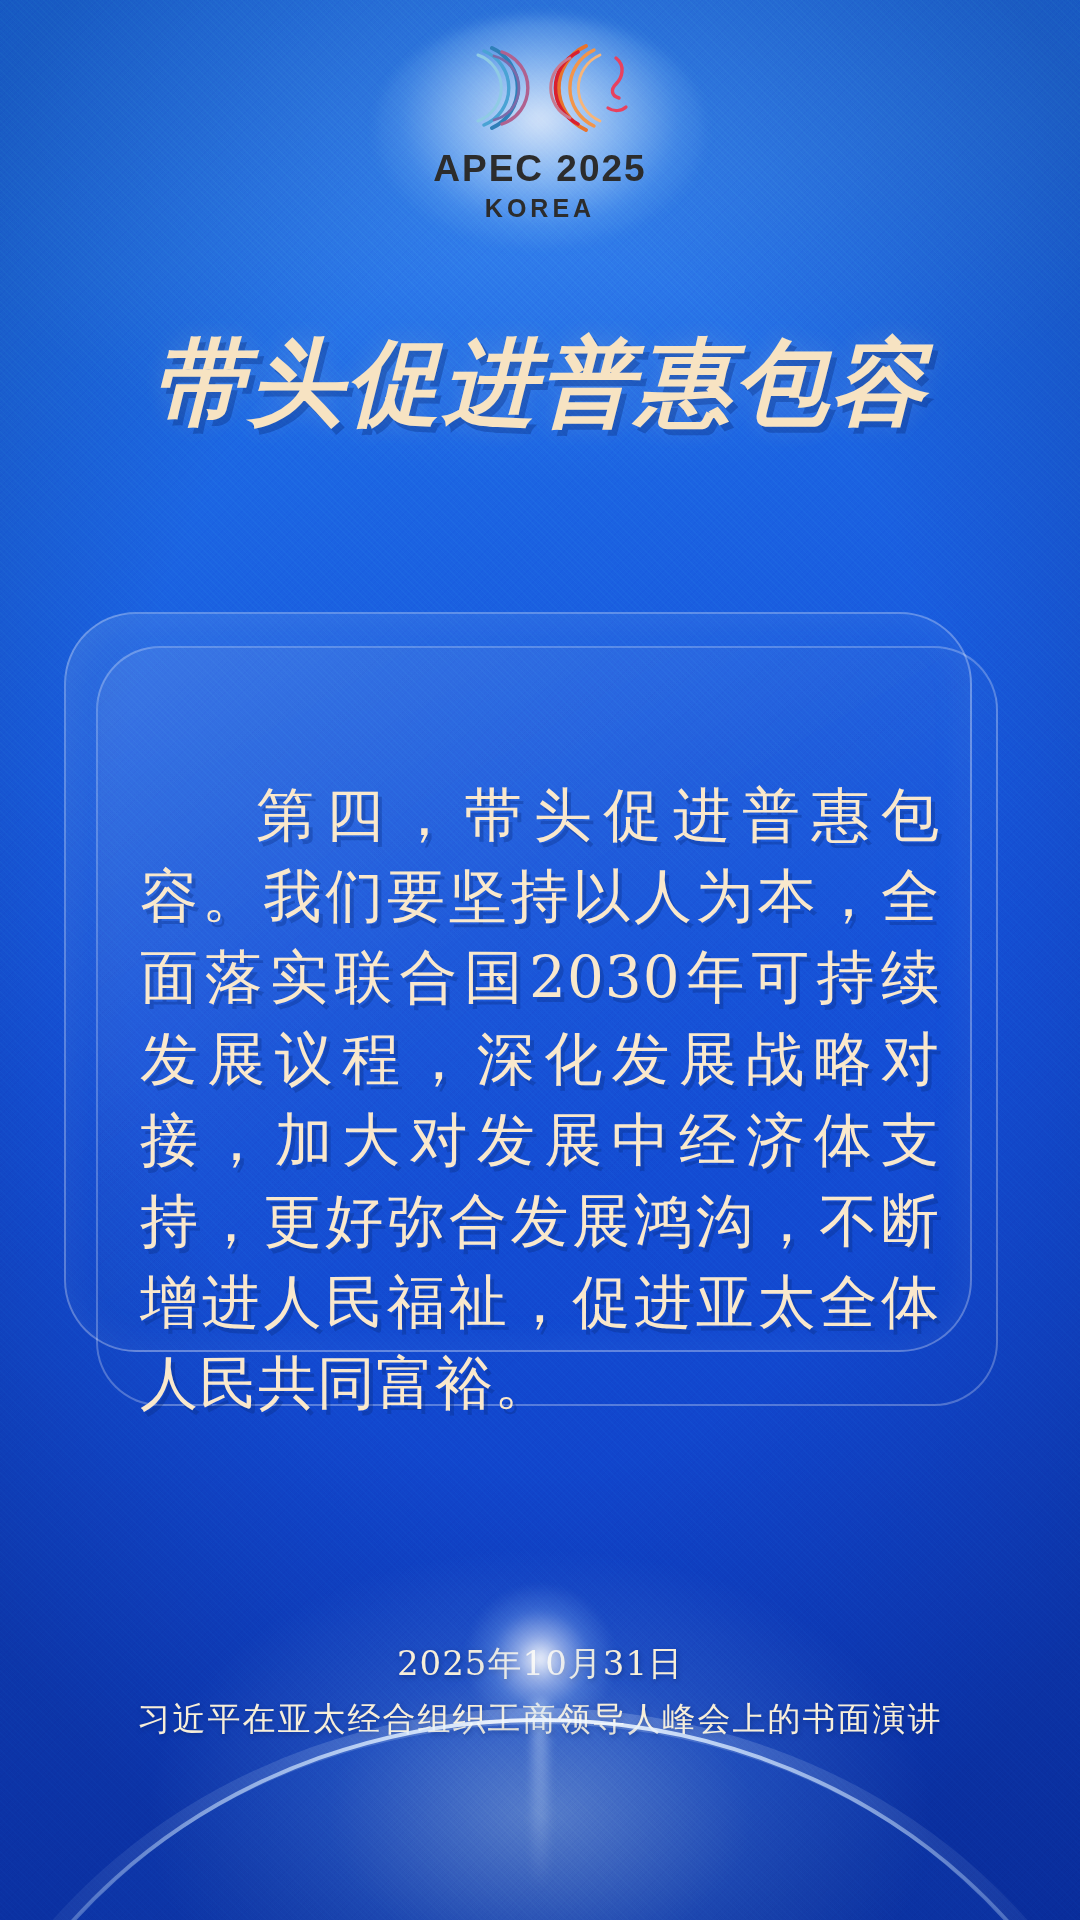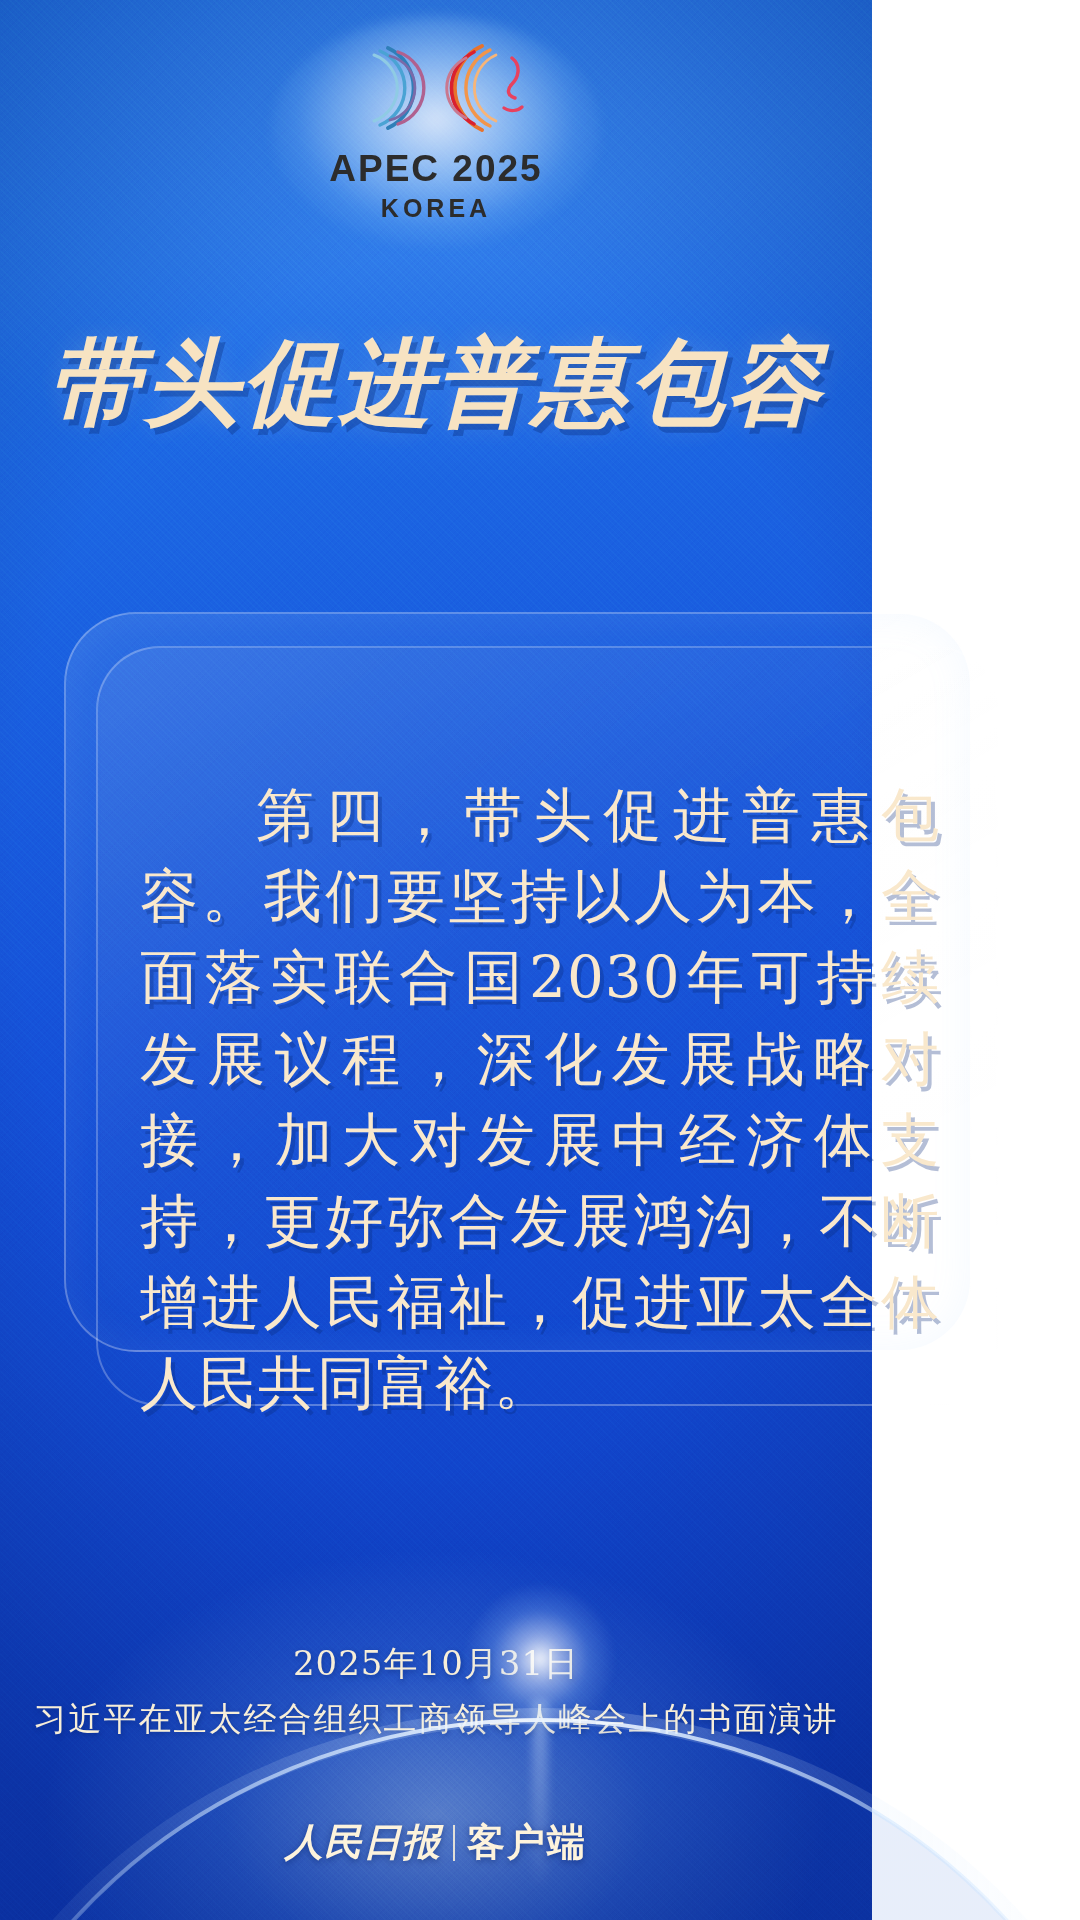--- a/index.html
+++ b/index.html
@@ -4,21 +4,21 @@
 <style>
   * { margin:0; padding:0; box-sizing:border-box; }
   html, body {
     width:1080px; height:1920px;
     font-family:"Liberation Sans", sans-serif;
     overflow:hidden;
   }
   
   #poster{
     position:relative;
-    width:872px; height:1920px;
+    width:1080px; height:1920px;
     background:
       radial-gradient(ellipse 560px 380px at 50% 1815px, rgba(190,225,255,.55) 0%, rgba(120,180,255,.22) 38%, rgba(60,130,240,0) 70%),
       radial-gradient(ellipse 900px 520px at 50% 120px, rgba(120,185,255,.30) 0%, rgba(60,140,245,0) 70%),
       linear-gradient(170deg,#1a6ee8 0%, #1f6fe6 14%, #1a5fe0 34%, #1551d8 52%, #1248cf 70%, #0f3fc4 86%, #0c37b6 100%);
   }
   
   #weave{
     position:absolute; inset:0; pointer-events:none;
     opacity:.16;
     background-image:
@@ -205,19 +205,14 @@
         </linearGradient>
       </defs>
       <ellipse cx="540" cy="640" rx="600" ry="540" fill="url(#globeFill)"></ellipse>
       <ellipse cx="540" cy="640" rx="600" ry="540" fill="none" stroke="url(#limbGlow)" stroke-width="4"></ellipse>
       <ellipse cx="540" cy="648" rx="614" ry="552" fill="none" stroke="url(#limbGlow)" stroke-width="16" opacity=".22"></ellipse>
     </svg>
     <div id="earth-ray"></div>
     <div id="earth-apex"></div>
   </div>
 
-  <div id="brand">
-    <span id="brand-paper">人民日报</span>
-    <span id="brand-divider"></span>
-    <span id="brand-app">客户端</span>
-  </div>
 
 </div>
 
 </body></html>

